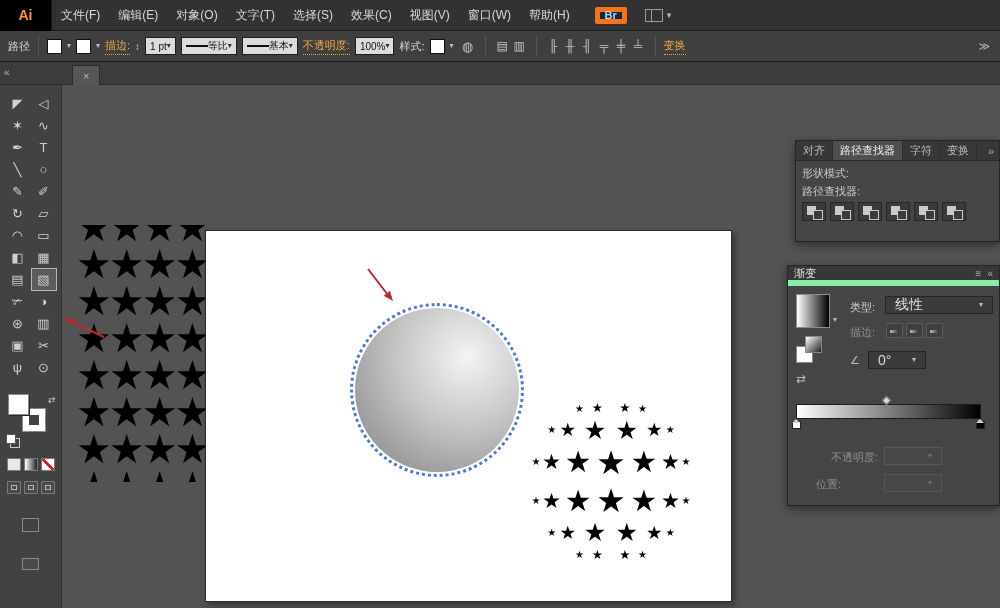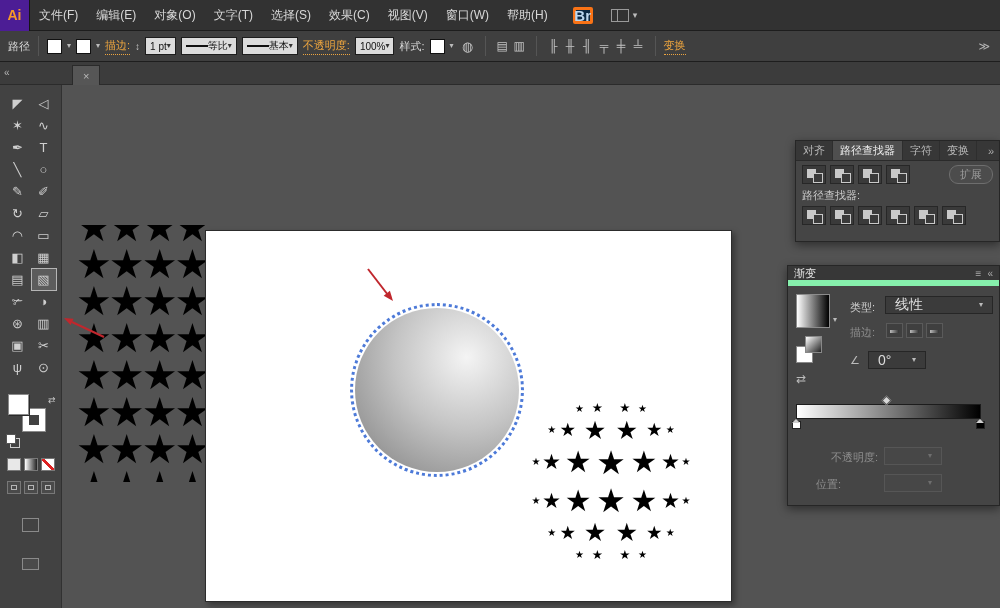--- a/index.html
+++ b/index.html
@@ -2,24 +2,24 @@
 <html><head>
 <meta charset="utf-8">
 <style>
 *{box-sizing:border-box;margin:0;padding:0}
 html,body{width:1000px;height:608px;overflow:hidden;background:#222}
 body{font-family:"Liberation Sans",sans-serif}
 .app{position:relative;width:1000px;height:608px;background:#535353;overflow:hidden}
 
 
 .menubar{position:absolute;left:0;top:0;width:100%;height:31px;background:#323232;border-bottom:1px solid #1d1d1d;display:flex;align-items:center;color:#d8d8d8;font-size:12px;z-index:60}
-.logo{width:30px;height:31px;background:#4c1d95;color:#f79a28;font-weight:bold;font-size:14px;display:flex;align-items:center;justify-content:center;border-right:1px solid #151515}
+.logo{width:52px;height:31px;background:#000000;color:#f79a28;font-weight:bold;font-size:14px;display:flex;align-items:center;justify-content:center;border-right:1px solid #151515}
 .menu-items{display:flex;align-items:flex-start}
 .menu-item{padding:0 9px;height:31px;display:flex;align-items:center;cursor:default}
-.br-badge{margin-left:16px;width:20px;height:17px;background:#0d2a45;border:3px solid #f97316;color:#bcd7ef;font-size:15px;font-weight:bold;display:flex;align-items:center;justify-content:center;border-radius:2px}
+.br-badge{margin-left:16px;width:32px;height:17px;background:#0d2a45;border:5px solid #f97316;color:#bcd7ef;font-size:11px;font-weight:bold;display:flex;align-items:center;justify-content:center;border-radius:2px}
 .ws-box{margin-left:18px;width:18px;height:13px;border:1px solid #9a9a9a;position:relative}
 .ws-box::before{content:"";position:absolute;left:5px;top:0;bottom:0;width:1px;background:#9a9a9a}
 .ws-caret{margin-left:4px;color:#bbb;font-size:9px}
 .ws-caret::after{content:"▾"}
 
 
 .controlbar{position:absolute;left:0;top:31px;width:100%;height:31px;background:#3f3f3f;border-bottom:1px solid #1e1e1e;display:flex;align-items:center;gap:5px;padding:0 8px;font-size:11px;color:#d8d8d8;z-index:60}
 .cb-sep{width:1px;height:20px;background:#2b2b2b;border-right:1px solid #555;margin:0 3px}
 .cb-label{color:#d8d8d8;white-space:nowrap}
 .cb-link{color:#eda53f;border-bottom:1px dotted #eda53f;padding-bottom:1px;white-space:nowrap;cursor:pointer}
@@ -325,29 +325,21 @@
 
   <div class="panel pf-panel">
     <div class="ptabs">
         <div class="ptab">对齐</div>
         <div class="ptab active">路径查找器</div>
         <div class="ptab">字符</div>
         <div class="ptab">变换</div>
         <span class="ptab-more"></span>
       </div>
     <div class="pbody">
-      <div class="prow">
-        <span class="pf-group">
-            <div class="pf-ic"></div>
-            <div class="pf-ic"></div>
-            <div class="pf-ic"></div>
-            <div class="pf-ic"></div>
-          </span>
-        <button class="expand-btn">扩展</button>
-      </div>
+      <div class="plabel">形状模式:</div>
       <div class="plabel">路径查找器:</div>
       <div class="prow">
           <span class="pf-group">
             <div class="pf-ic"></div>
             <div class="pf-ic"></div>
             <div class="pf-ic"></div>
             <div class="pf-ic"></div>
             <div class="pf-ic"></div>
             <div class="pf-ic"></div>
           </span>

